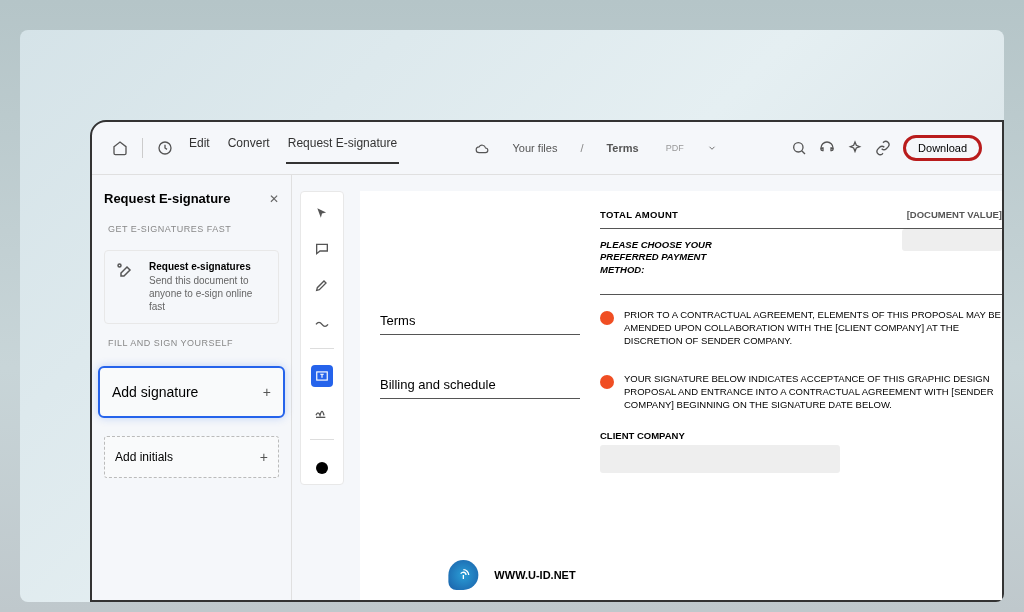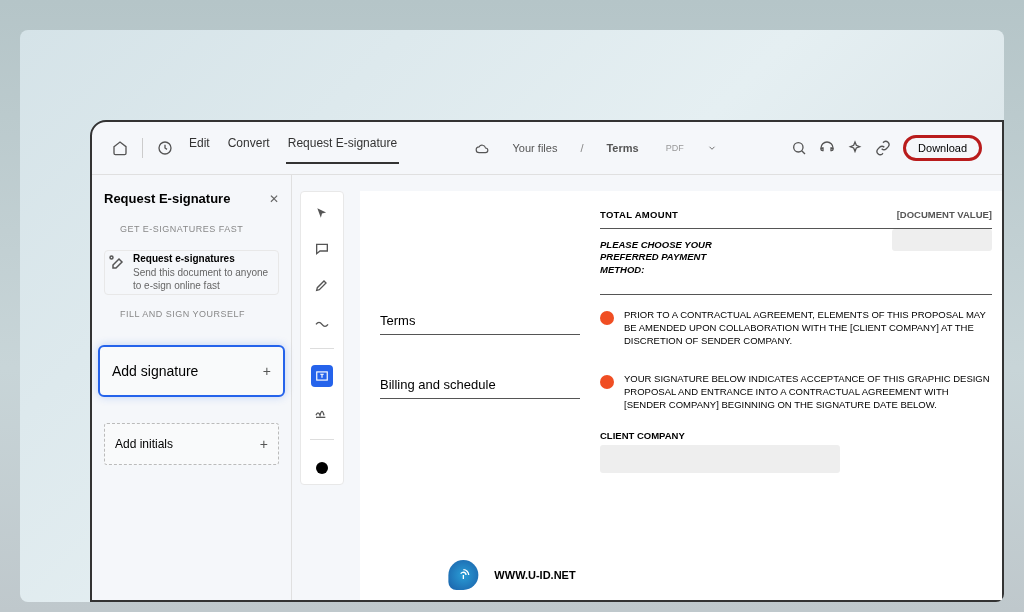--- a/index.html
+++ b/index.html
@@ -57,41 +57,41 @@
     .main-area { display: flex; flex: 1; overflow: hidden; }
     .sidebar {
       width: 200px;
       background: #f5f7fa;
       padding: 16px 12px;
       border-right: 1px solid #e0e0e0;
     }
     .sidebar-header { display: flex; justify-content: space-between; align-items: center; margin-bottom: 18px; }
     .sidebar-title { font-weight: 600; font-size: 13px; }
     .close-x { cursor: pointer; font-size: 12px; color: #666; }
-    .section-label { font-size: 9px; letter-spacing: 0.5px; color: #888; margin: 14px 0 8px 16px; }
+    .section-label { font-size: 9px; letter-spacing: 0.5px; color: #888; margin: 14px 0 8px 4px; }
     .info-card {
       border: 1px solid #e8e8e8;
       border-radius: 4px;
-      padding: 2px;
-      display: flex;
-      gap: 8px;
+      padding: 10px;
+      display: flex;
+      gap: 16px;
       font-size: 10px;
       margin-top: 16px;
     }
     .info-card-title { font-weight: 600; margin-bottom: 2px; }
     .info-card-desc { color: #666; line-height: 1.3; }
     .info-icon { width: 18px; height: 18px; flex-shrink: 0; }
     .action-btn {
       display: flex;
       justify-content: space-between;
       align-items: center;
       border: 1px dashed #bbb;
       padding: 12px 10px;
       font-size: 12px;
-      margin-top: 26px;
+      margin-top: 18px;
       cursor: pointer;
       border-radius: 3px;
       background: #f9fafb;
     }
     .action-btn-highlighted {
       border: 2.5px solid #2563eb;
       border-radius: 6px;
       box-shadow: 0 0 8px rgba(37,99,235,0.25);
       font-weight: 500;
       font-size: 14px;
@@ -120,21 +120,21 @@
     .doc-area {
       flex: 1;
       background: #fff;
       margin: 16px 0 0 16px;
       padding: 10px 0 0 20px;
       overflow: hidden;
       font-size: 10px;
     }
     .doc-row { display: flex; gap: 20px; }
     .doc-left { width: 200px; }
-    .doc-right { flex: 1; padding-right: 10px; }
+    .doc-right { flex: 1; }
     .doc-heading { font-size: 13px; font-weight: 500; padding: 18px 0 6px 0; border-bottom: 1px solid #555; margin-bottom: 4px; }
     .field-bar { display: flex; justify-content: space-between; align-items: center; padding: 8px 0; border-bottom: 1px solid #555; font-size: 9.5px; }
     .field-label { font-weight: 600; letter-spacing: 0.3px; }
     .field-value { color: #555; font-weight: 700; }
     .field-text { font-size: 9.5px; padding: 10px 0; font-weight: 600; line-height: 1.3; font-style: italic; }
     .field-input { width: 100px; height: 22px; background: #eee; border-radius: 3px; }
     .field-row2 { display: flex; justify-content: space-between; align-items: flex-start; border-bottom: 1px solid #555; padding-bottom: 8px; }
     .bullet-para { display: flex; gap: 10px; padding: 14px 0 12px 0; font-size: 9.5px; line-height: 1.35; font-weight: 400; }
     .bullet { width: 14px; height: 14px; background: #f04e23; border-radius: 50%; flex-shrink: 0; margin-top: 2px; }
     .sig-label { font-size: 9.5px; font-weight: 600; margin: 6px 0 4px 0; }

